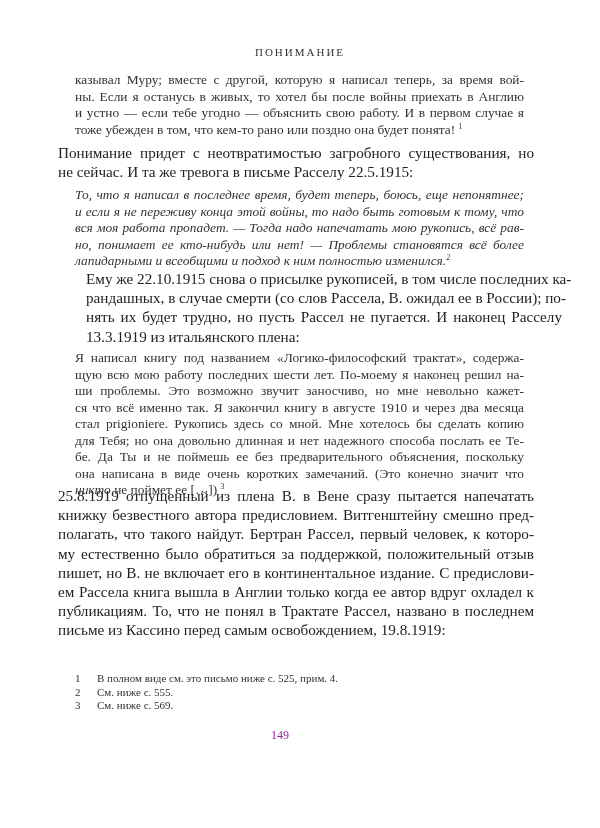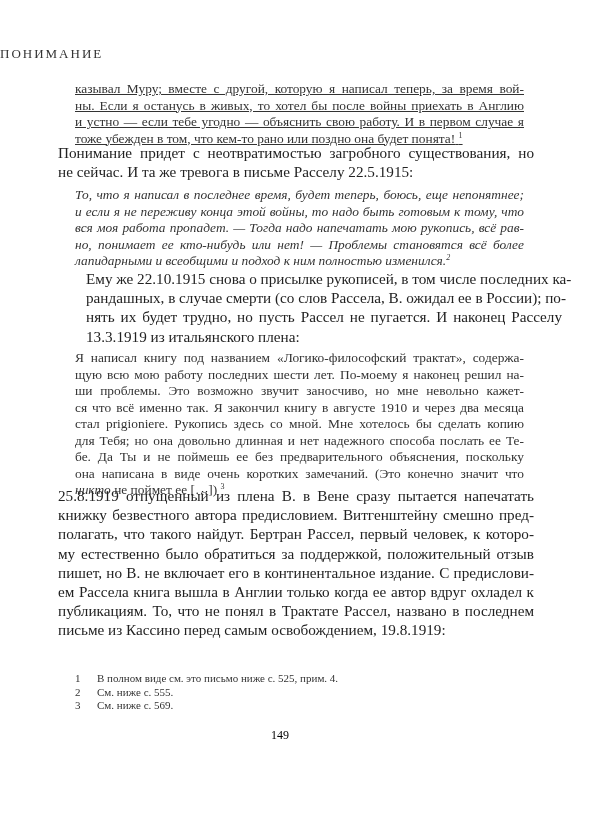--- a/index.html
+++ b/index.html
@@ -18,22 +18,23 @@
     .page {
       position: absolute;
       left: 0; top: 0;
       width: 600px; height: 828px;
     }
     .running-head {
       position: absolute;
       top: 46px;
       left: 0;
       width: 600px;
+      text-align: center;
       font-family: "Liberation Serif", serif;
-      font-size: 13px;
+      font-size: 11px;
       letter-spacing: 2px;
       color: #333;
     }
     .quote {
       position: absolute;
       left: 75px;
       width: 449px;
       font-family: "Liberation Serif", serif;
       font-size: 13.4px;
       line-height: 16.5px;
@@ -82,32 +83,32 @@
       flex: none;
     }
     .page-number {
       position: absolute;
       top: 728px;
       left: 0;
       width: 560px;
       text-align: center;
       font-family: "Liberation Serif", serif;
       font-size: 12px;
-      color: #000000;
+      color: #a21caf;
     }
     em { font-style: italic; }
   </style>
 </head>
 <body>
 
 <div class="page">
 
   <div class="running-head">ПОНИМАНИЕ</div>
 
-  <div class="quote" style="top:81px;text-decoration:underline;">
+  <div class="quote" style="top:72px;">
     <span class="line">казывал Муру; вместе с другой, которую я написал теперь, за время вой-</span>
     <span class="line">ны. Если я останусь в живых, то хотел бы после войны приехать в Англию</span>
     <span class="line">и устно — если тебе угодно — объяснить свою работу. И в первом случае я</span>
     <span class="line last"><span>тоже убежден в том, что кем-то рано или поздно она будет понята!</span> <sup>1</sup></span>
   </div>
 
   <div class="para" style="top:143px;">
     <span class="line">Понимание придет с неотвратимостью загробного существования, но</span>
     <span class="line last">не сейчас. И та же тревога в письме Расселу 22.5.1915:</span>
   </div>

